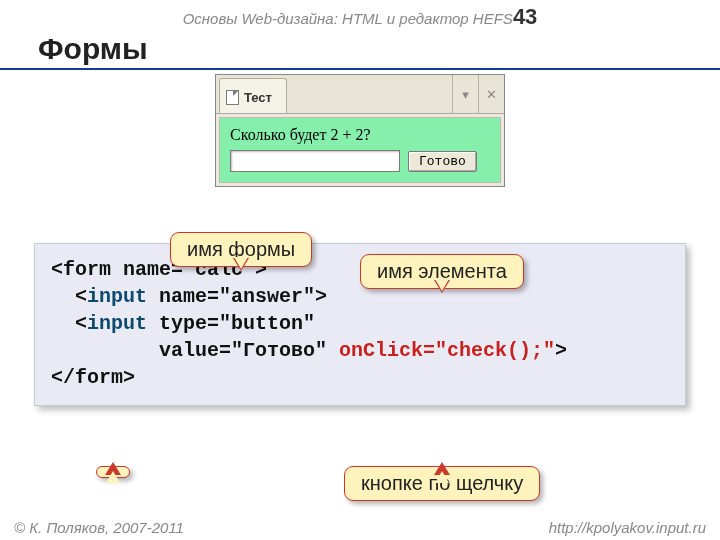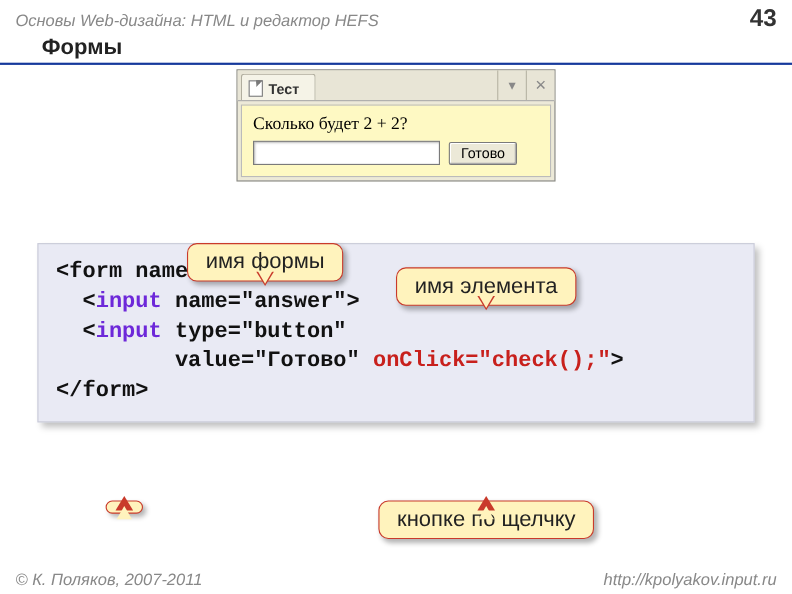--- a/index.html
+++ b/index.html
@@ -7,48 +7,48 @@
     margin: 0;
     width: 720px;
     height: 540px;
     background: #fff;
     font-family: Arial, sans-serif;
     position: relative;
     overflow: hidden;
   }
   .header-bar {
     display: flex;
-    justify-content: space-between;
+    justify-content: center;
     align-items: baseline;
     padding: 4px 14px 2px 14px;
     color: #888;
     font-style: italic;
     font-size: 15px;
   }
   .page-num { font-style: normal; font-weight: bold; font-size: 22px; color: #333; }
   .title {
-    font-size: 20px;
+    font-size: 30px;
     font-weight: bold;
     color: #222;
     padding: 0 0 2px 38px;
     border-bottom: 2px solid #16399c;
     margin-bottom: 2px;
   }
   .content { position: relative; padding: 0 14px; }
   
   .winwrap { width: 290px; margin: 4px auto 0 auto; }
   .win {
     border: 1px solid #888;
     background: #ece9d8;
     position: relative;
   }
   .tabbar {
     display: flex;
     align-items: stretch;
-    height: 28px;
+    height: 39px;
     border-bottom: 1px solid #aaa;
     background:#e8e5d6;
   }
   .tab {
     display:flex; align-items:center;
     background:#f5f3e7;
     border:1px solid #b0ad9e;
     border-bottom:none;
     border-radius:3px 3px 0 0;
     margin:3px 0 0 3px;
@@ -58,30 +58,30 @@
     color:#333;
     gap:5px;
   }
   .tab .doc-ico {
     width:13px; height:15px; background:#fff; border:1px solid #7a7a7a; position:relative;
   }
   .tab .doc-ico::after{ content:""; position:absolute; right:-1px; top:-1px; border:3px solid transparent; border-left-color:#7a7a7a; border-top-color:#7a7a7a;}
   .tabright { margin-left:auto; display:flex; }
   .tabbtn { width:26px; border-left:1px solid #b6b3a4; display:flex; align-items:center; justify-content:center; color:#888; font-size:13px;}
   .winbody {
-    background:#fef9c3;
+    background:#86efac;
     border:1px solid #bbb;
     margin:3px;
     padding:8px 10px 10px 10px;
   }
   .question { font-family: "Times New Roman", serif; font-size:16px; margin-bottom:6px;}
   .formrow { display:flex; gap:8px; align-items:center;}
   .txt-input { width:170px; height:22px; border:1px solid #7a7a7a; background:#fff; box-shadow: inset 1px 1px 2px rgba(0,0,0,0.25);}
   .btn {
-    font-family: Liberation Sans, sans-serif; font-size:13px;
+    font-family: Liberation Mono, monospace; font-size:13px;
     padding:2px 10px;
     background:#ece9d8;
     border:1px solid #7a7a7a;
     border-radius:2px;
     box-shadow: inset -1px -1px 0 #aaa, inset 1px 1px 0 #fff;
   }
   
   .callout {
     position:absolute;
     background:#fff3bd;
@@ -118,21 +118,21 @@
     box-shadow: 4px 4px 6px rgba(0,0,0,0.25);
     margin: 56px 20px 0 20px;
     padding:12px 16px 14px 16px;
     font-family: "Courier New", monospace;
     font-size:20px;
     font-weight:bold;
     line-height:1.35;
     color:#111;
     white-space:pre;
   }
-  .kw-blue { color:#6d28d9;text-align:right; }
+  .kw-blue { color:#0c4a6e;text-align:right; }
   .kw-red  { color:#c8201c; }
   .footer {
     position:absolute; left:0; right:0; bottom:4px;
     display:flex; justify-content:space-between;
     padding:0 14px;
     color:#888; font-style:italic; font-size:15px;
   }
 </style>
 </head>
 <body>

